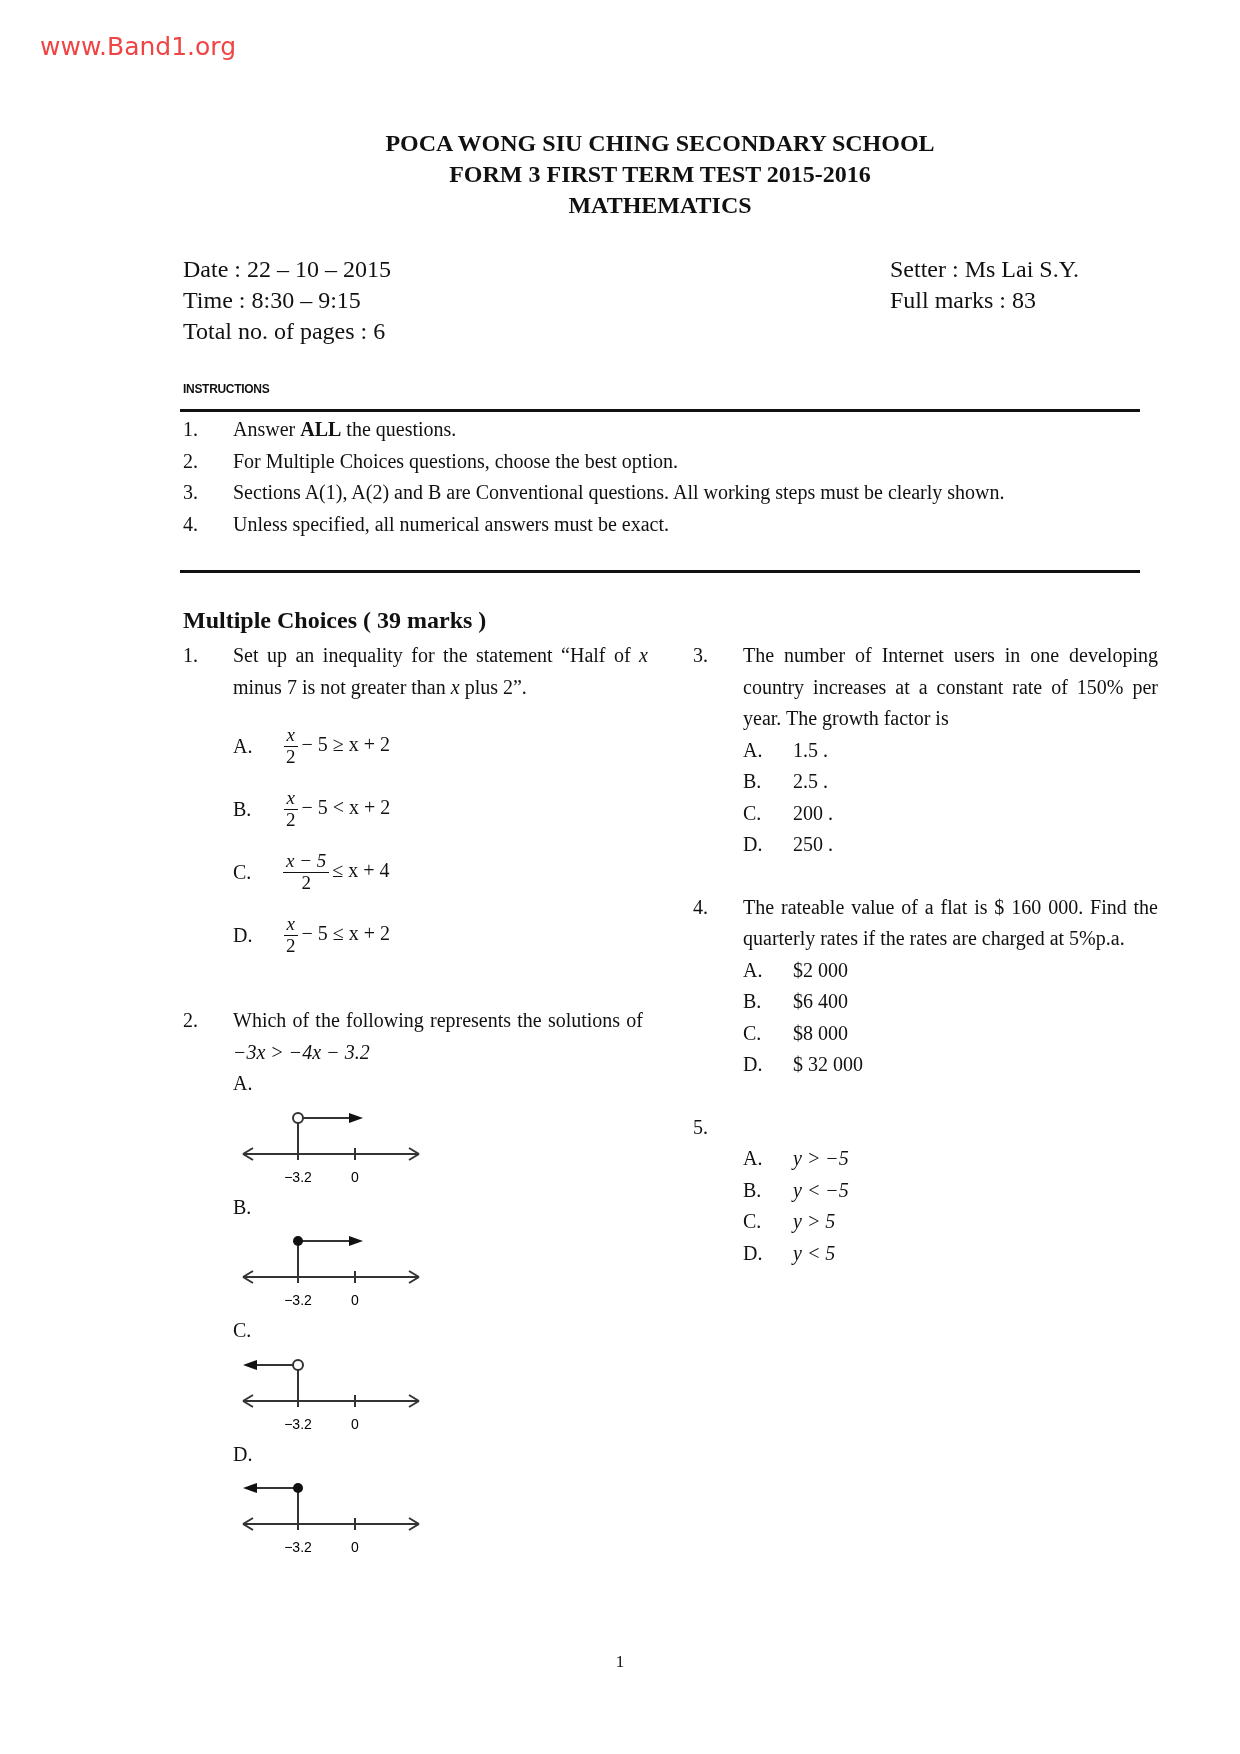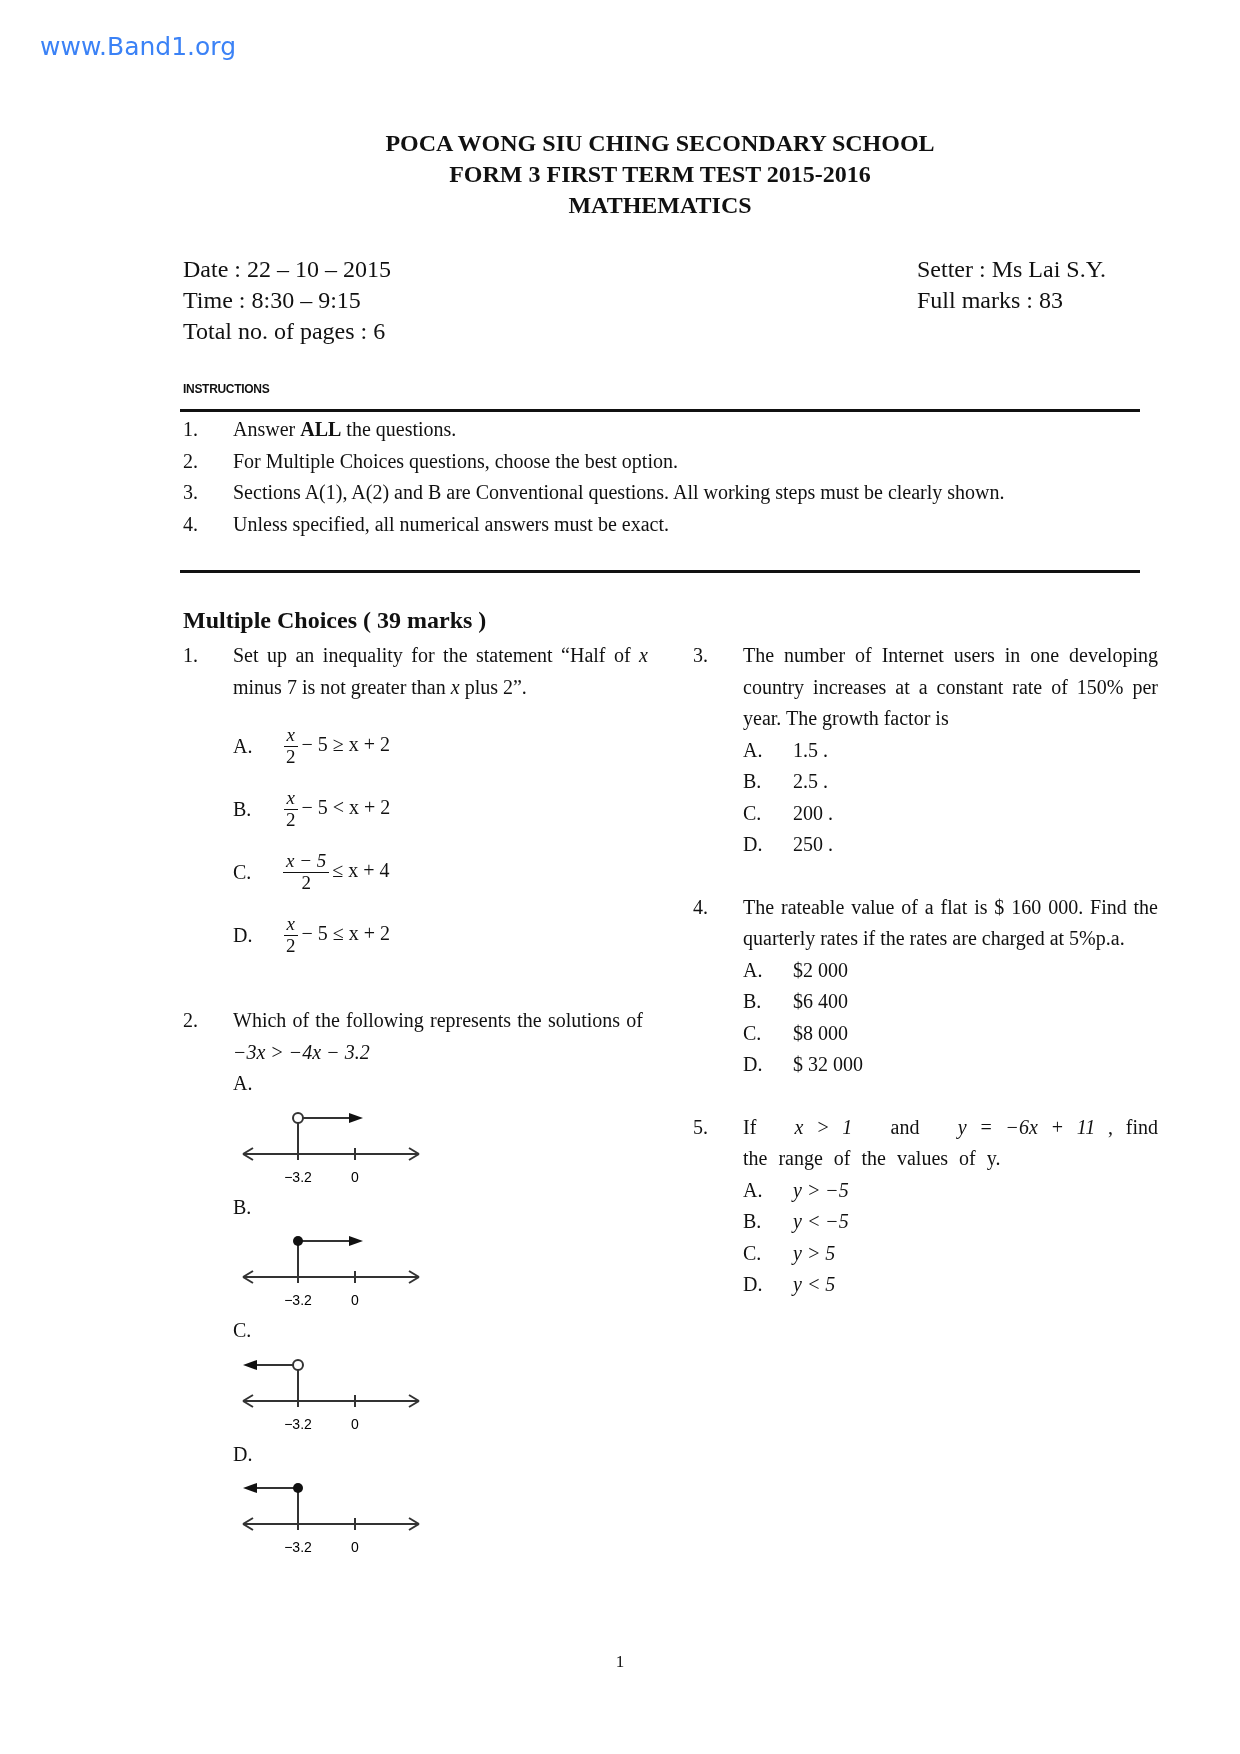--- a/index.html
+++ b/index.html
@@ -1,23 +1,23 @@
 <!DOCTYPE html>
 <html><head>
 <meta charset="utf-8">
 <style>
   * { box-sizing: border-box; margin: 0; padding: 0; }
   html, body { width: 1240px; height: 1754px; background: #ffffff; }
   body { position: relative; font-family: "Liberation Serif", serif; color: #111; overflow: hidden; }
   .abs { position: absolute; }
-  .watermark { left: 40px; top: 32px; font-family: "DejaVu Sans", sans-serif; font-size: 25px; color: #3b82f6; }
+  .watermark { left: 40px; top: 32px; font-family: "DejaVu Sans", sans-serif; font-size: 25px; color: #ef4444; }
   .title-block { left: 0; width: 1320px; top: 128px; text-align: center; font-weight: bold; font-size: 24px; line-height: 31px; }
   .meta { font-size: 24px; line-height: 31px; }
   .meta-left { left: 183px; top: 254px; }
-  .meta-right { left: 917px; top: 254px; }
+  .meta-right { left: 890px; top: 254px; }
   .instr-head { left: 183px; top: 382px; font-family: "Liberation Sans", sans-serif; font-weight: bold; font-size: 12px; letter-spacing: -0.3px; }
   .rule { left: 180px; width: 960px; height: 3px; background: #111; }
   .instr-list { left: 183px; top: 414px; width: 955px; font-size: 20px; line-height: 31.5px; }
   .instr-row { display: flex; }
   .instr-row .num { width: 50px; flex: none; }
   .instr-row .txt { flex: 1; text-align: justify; }
   .section-title { left: 183px; top: 607px; font-weight: bold; font-size: 24px; }
   .col { font-size: 20px; line-height: 31.5px; }
   .q { display: flex; }
   .q .qn { width: 50px; flex: none; }
@@ -224,21 +224,20 @@
       <span>$8 000</span>
     </div>
   <div class="opt">
       <span class="ol">D.</span>
       <span>$ 32 000</span>
     </div>
 
   <div style="height:31px;"></div>
   <div class="q">
     <span class="qn">5.</span>
-    <span class="qt" style="word-spacing:6px;"><span>If</span>&nbsp;&nbsp; <i>x &gt; 1</i>&nbsp;&nbsp; <span>and</span>&nbsp;&nbsp; <i>y = −6x + 11</i> <span>, find the range of the values of y.</span></span>
   </div>
   <div class="opt">
       <span class="ol">A.</span>
       <i>y &gt; −5</i>
     </div>
   <div class="opt">
       <span class="ol">B.</span>
       <i>y &lt; −5</i>
     </div>
   <div class="opt">

